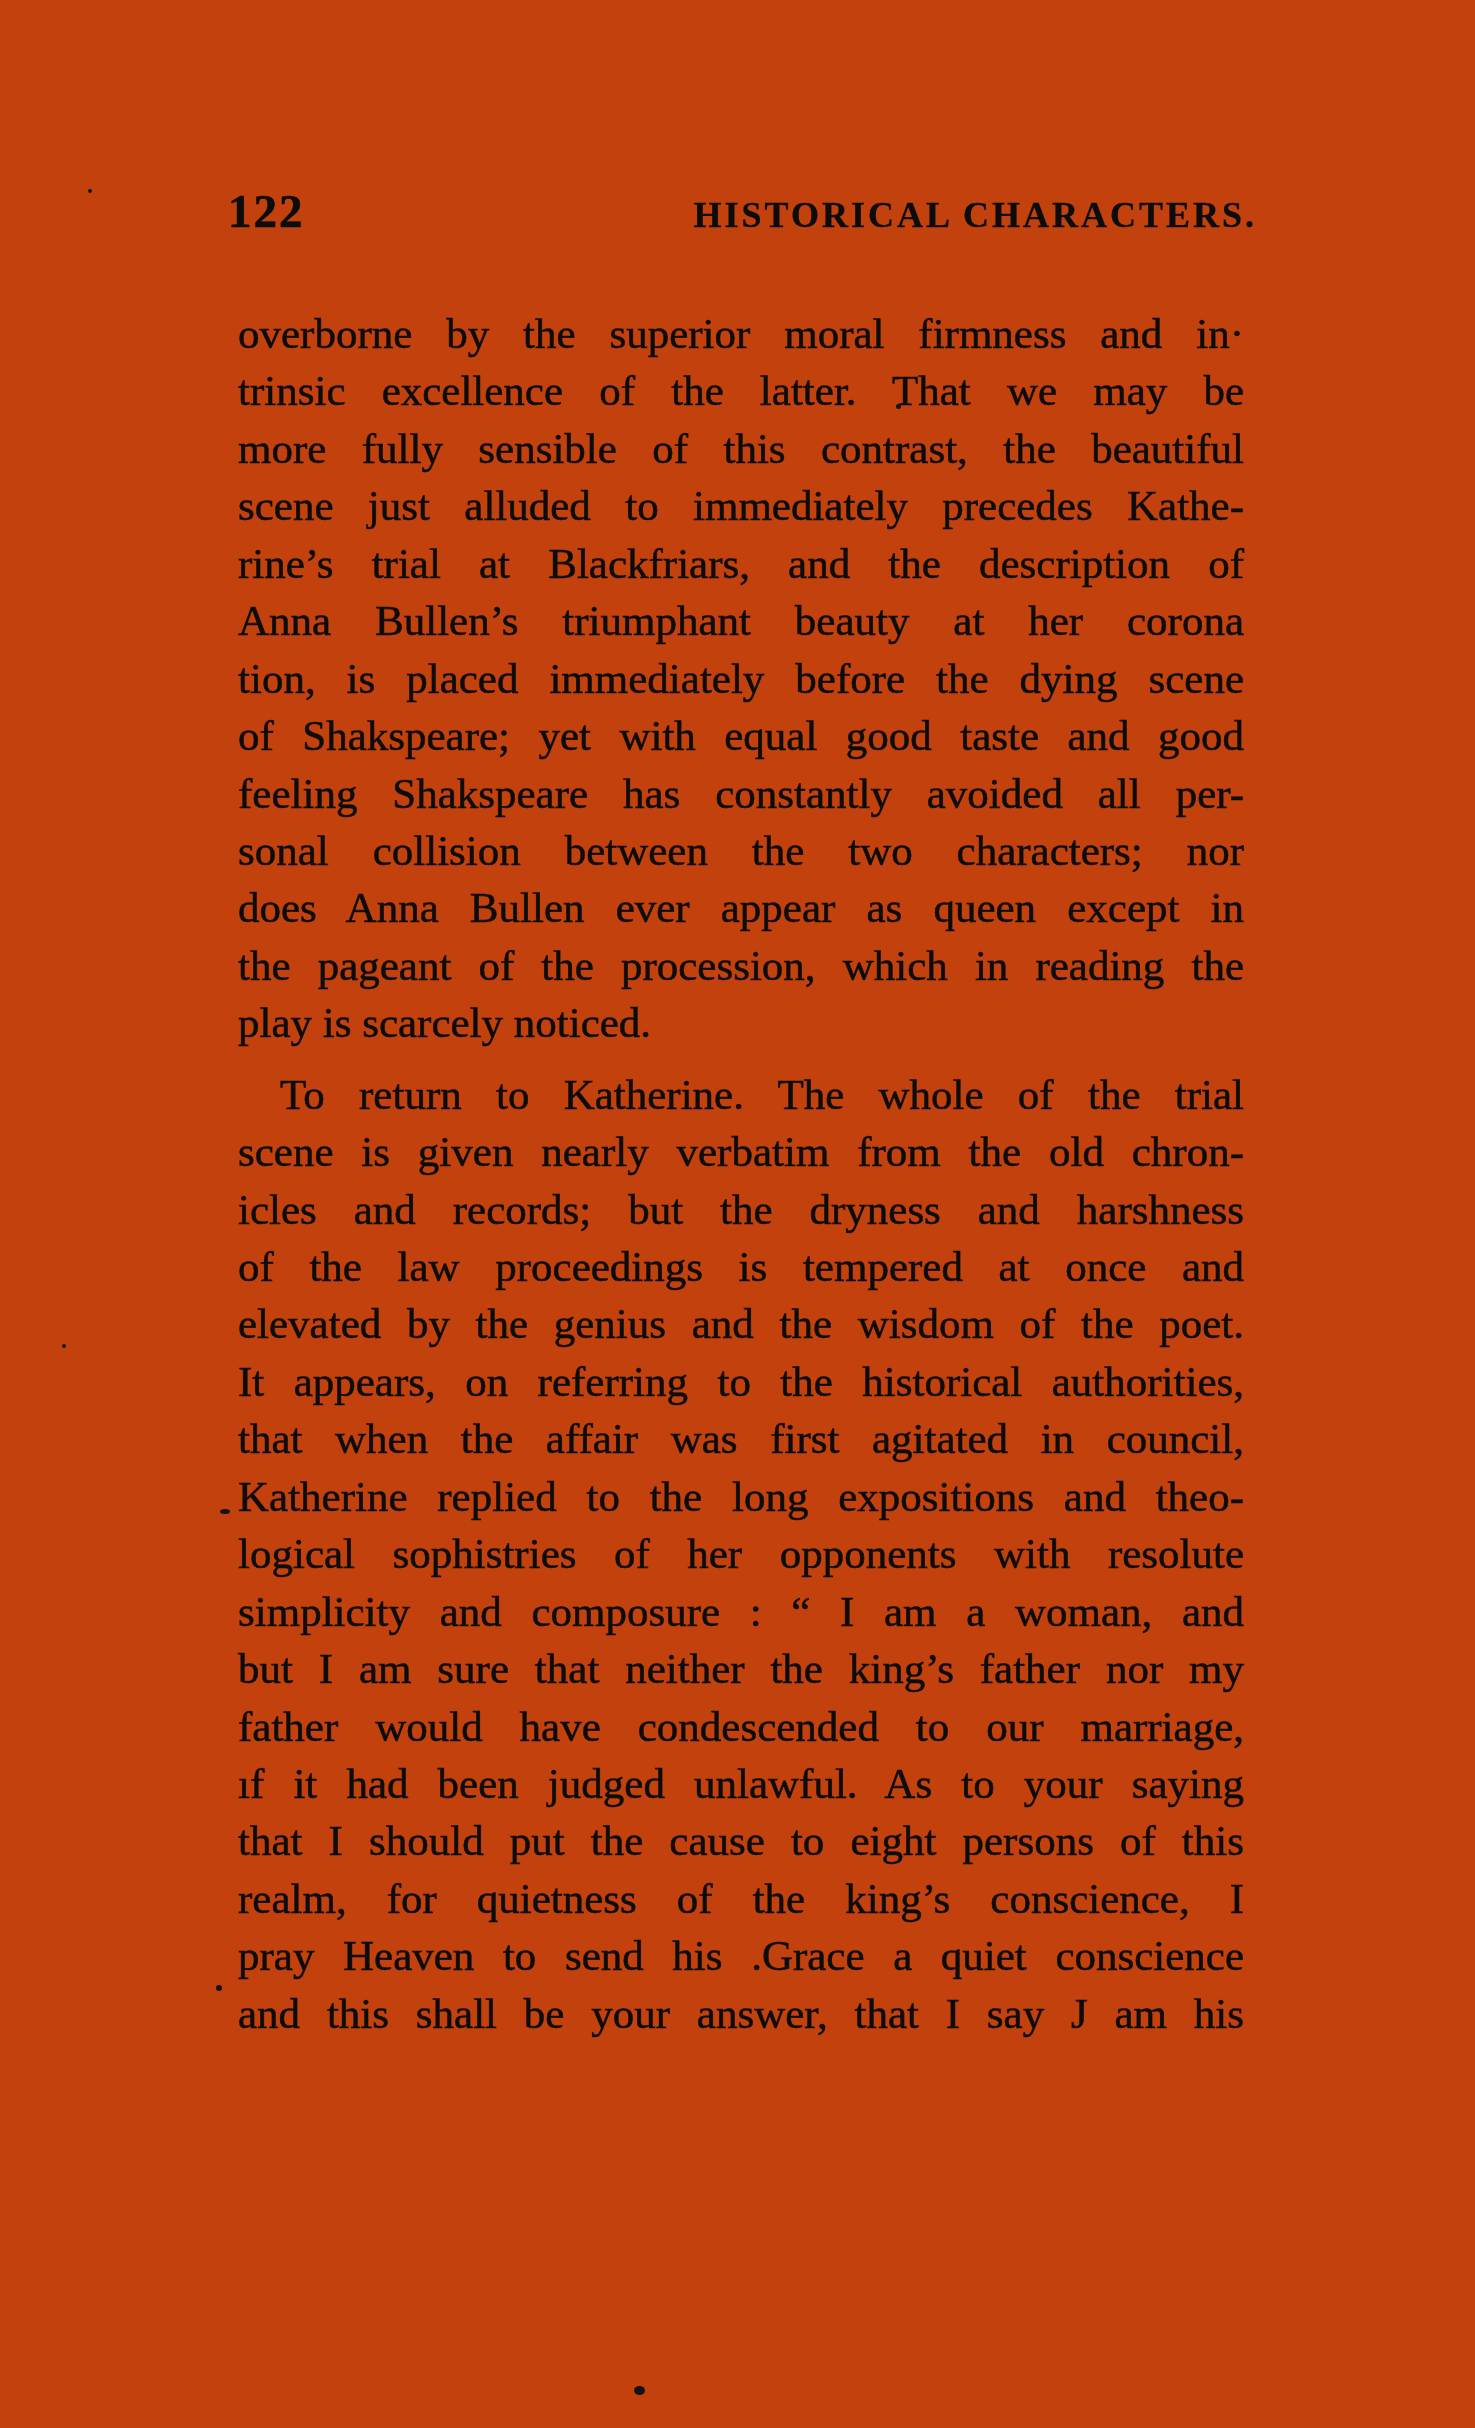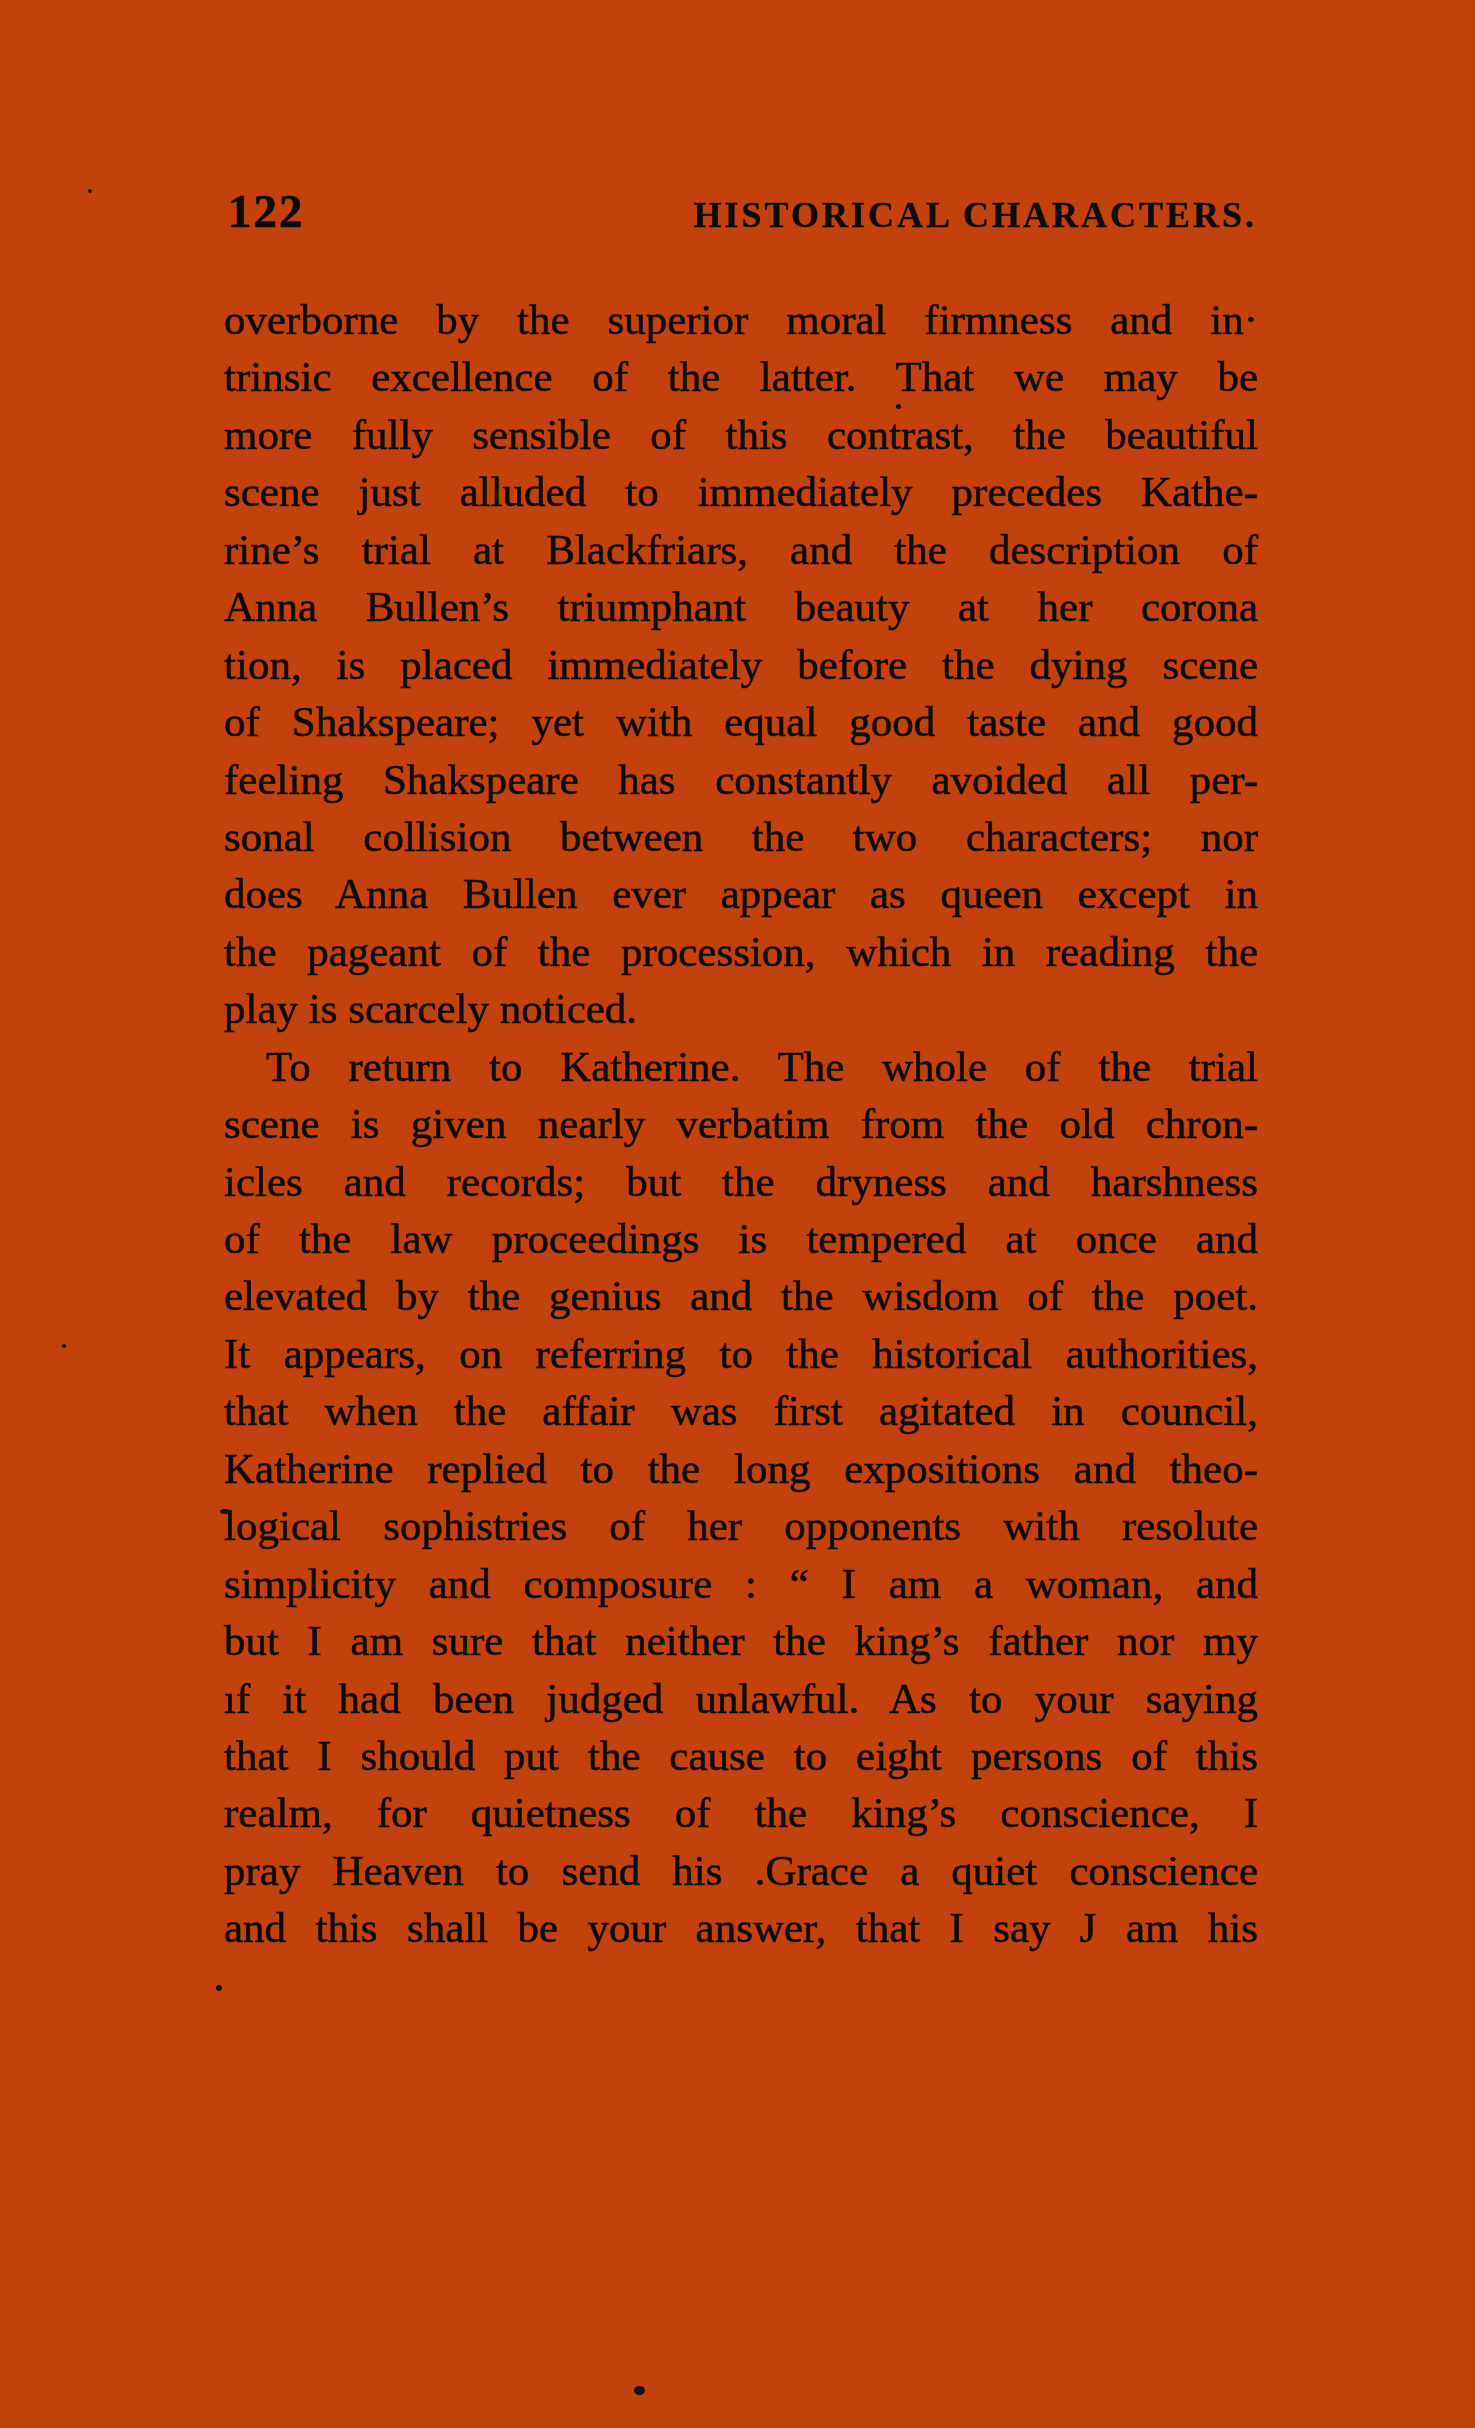--- a/index.html
+++ b/index.html
@@ -29,21 +29,21 @@
     text-align: right;
     font-size: 36px; line-height: 36px;
     font-weight: 700;
     letter-spacing: 3px;
     -webkit-text-stroke: 0.3px #0c0c0c;
   }
   .textblock {
     position: absolute;
     left: 224px; top: 291px; width: 1034px;
   }
-  .paragraph { margin: 0; padding: 0; }
+  .paragraph { margin: 14px; padding: 0; }
   .line {
     height: 57.45px;
     line-height: 57.45px;
     font-size: 43px;
     text-align: justify;
     text-align-last: justify;
     text-justify: inter-word;
     -webkit-text-stroke: 0.55px #0e0e0e;
     overflow: visible;
   }
@@ -83,20 +83,21 @@
         <div class="line">scene is given nearly verbatim from the old chron-</div>
         <div class="line">icles and records; but the dryness and harshness</div>
         <div class="line">of the law proceedings is tempered at once and</div>
         <div class="line">elevated by the genius and the wisdom of the poet.</div>
         <div class="line">It appears, on referring to the historical authorities,</div>
         <div class="line">that when the affair was first agitated in council,</div>
         <div class="line">Katherine replied to the long expositions and theo-</div>
         <div class="line">logical sophistries of her opponents with resolute</div>
         <div class="line">simplicity and composure : “ I am a woman, and</div>
         <div class="line">but I am sure that neither the king’s father nor my</div>
+        <div class="line">father would have condescended to our marriage,</div>
         <div class="line">ıf it had been judged unlawful.  As to your saying</div>
         <div class="line">that I should put the cause to eight persons of this</div>
         <div class="line">realm, for quietness of the king’s conscience, I</div>
         <div class="line">pray Heaven to send his .Grace a quiet conscience</div>
         <div class="line">and this shall be your answer, that I say J am his</div>
       </div>
     </div>
 
   <div id="specks">
       <div class="ink-speck" style="left: 634px; top: 2386px; width: 11px; height: 9px;"></div>

